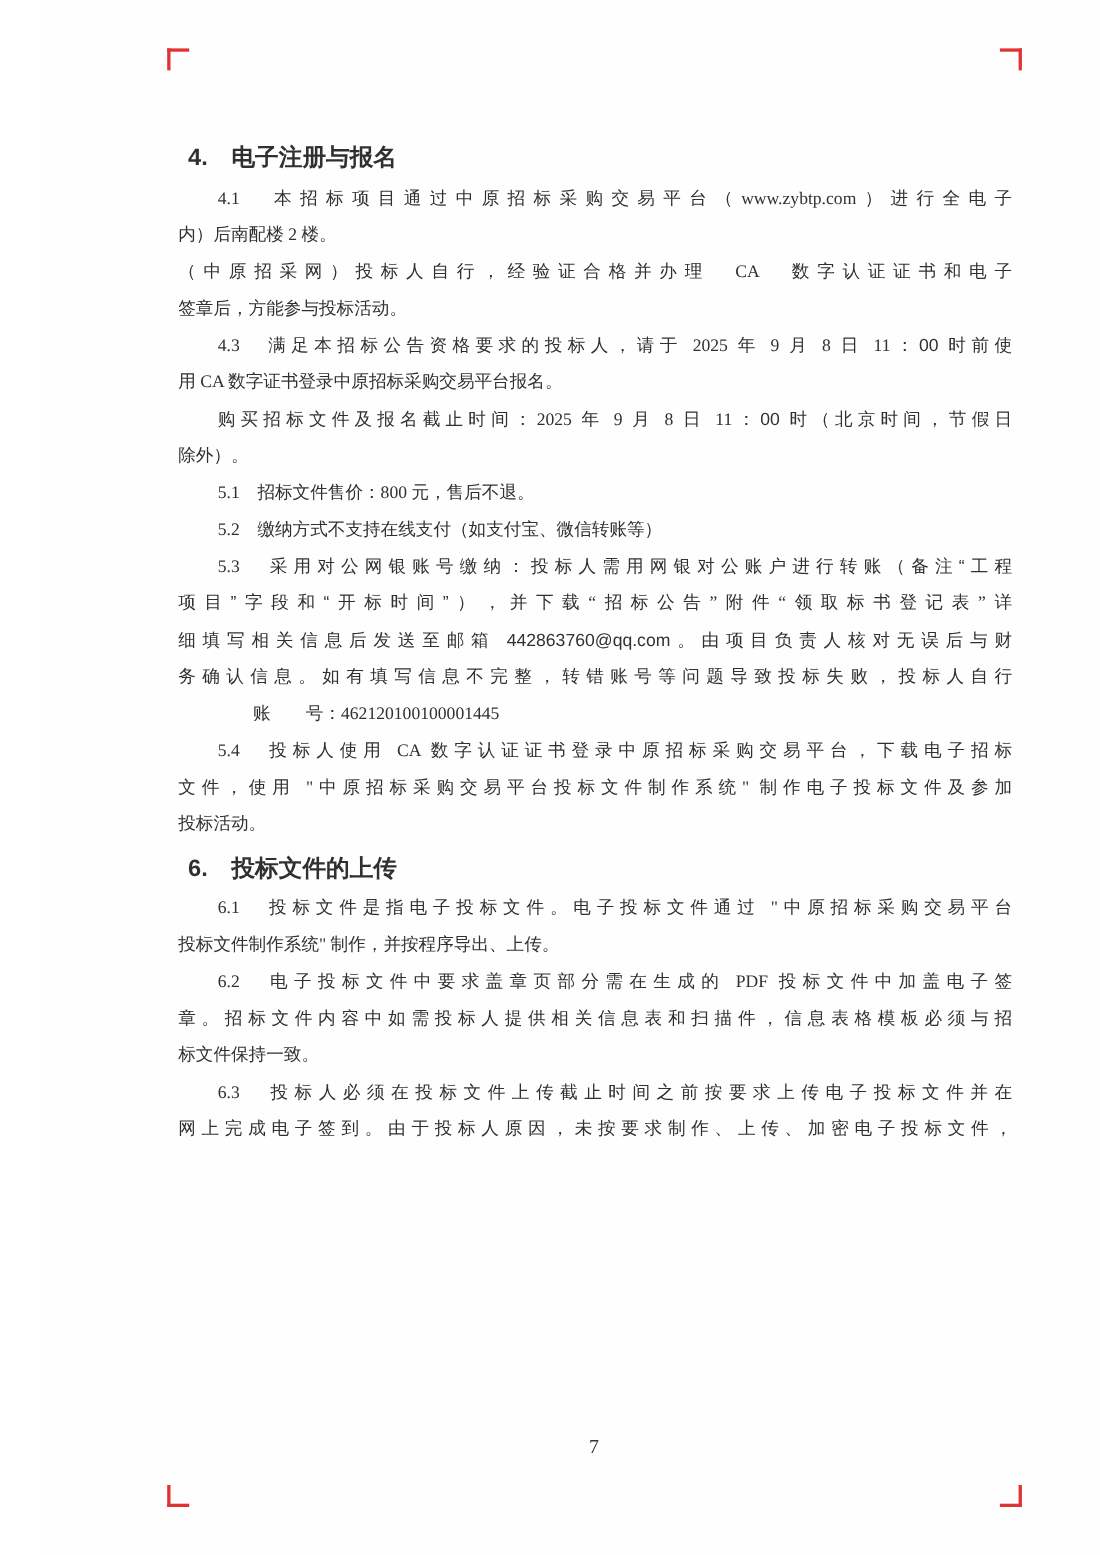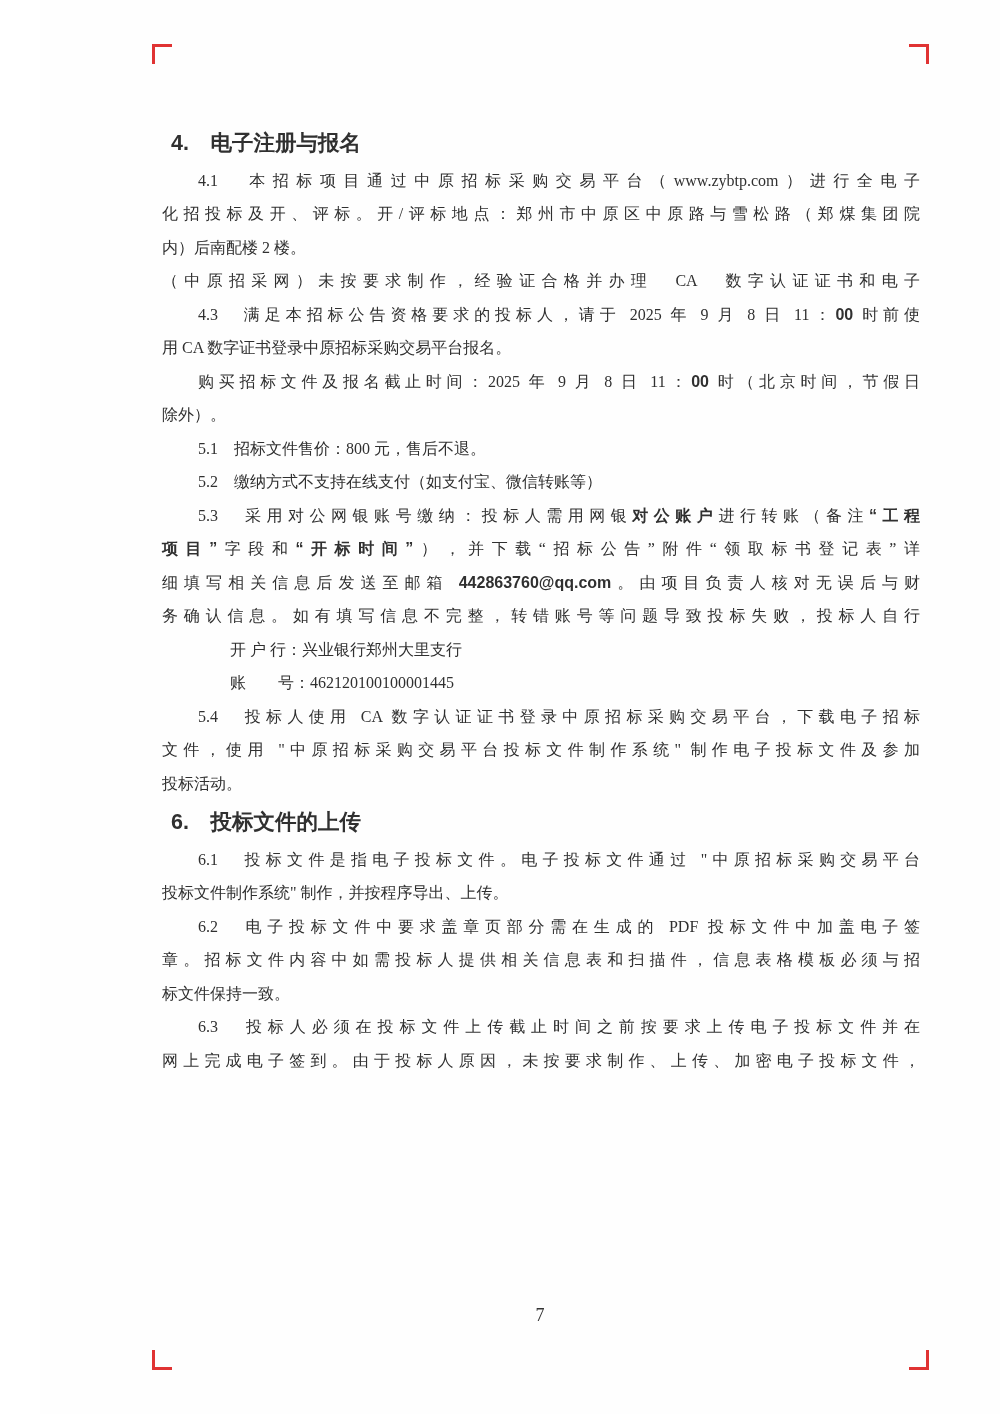--- a/index.html
+++ b/index.html
@@ -32,21 +32,21 @@
   .ind-first { padding-left: 36px; }
   .ind-bank  { padding-left: 68px; }
   .heading {
     font-family: "Liberation Sans", "DejaVu Sans", sans-serif;
     font-weight: 700;
     font-size: 21.5px;
     padding-left: 9px;
     margin: 6px 0 3px 0;
   }
   .b {
-    font-weight: 700;
+    font-weight: 400;
     font-family: "Liberation Sans", "DejaVu Sans", sans-serif;
   }
   .pagenum {
     position: absolute;
     left: 0;
     top: 1303px;
     width: 1000px;
     text-align: center;
     font-size: 18px;
     line-height: 24px;
@@ -68,34 +68,33 @@
 
 <div class="page" style="background: rgb(254, 254, 254); color: rgb(48, 48, 48); margin-left: 40px;">
   <div class="cmark tl" style="border-color: rgb(224, 51, 51);"></div>
   <div class="cmark tr" style="border-color: rgb(224, 51, 51);"></div>
   <div class="cmark bl" style="border-color: rgb(224, 51, 51);"></div>
   <div class="cmark br" style="border-color: rgb(224, 51, 51);"></div>
 
   <div class="content" id="doc-content">
       <div class="line heading"><span>4.　电子注册与报名</span></div>
       <div class="line jfull ind-first"><span>4.1　本招标项目通过中原招标采购交易平台（www.zybtp.com）进行全电子</span></div>
-      <div class="line jfull"><span>化招投标及开、评标。开/评标地点：郑州市中原区中原路与雪松路（郑煤集团院</span></div>
       <div class="line"><span>内）后南配楼 2 楼。</span></div>
-      <div class="line jfull"><span>（中原招采网）未按要求制作，经验证合格并办理　CA　数字认证证书和电子</span></div>
+      <div class="line jfull"><span>（中原招采网）投标人自行，经验证合格并办理　CA　数字认证证书和电子</span></div>
+      <div class="line"><span>签章后，方能参与投标活动。</span></div>
       <div class="line jfull ind-first"><span>4.3　满足本招标公告资格要求的投标人，请于 2025 年 9 月 8 日 11：</span><span class="b">00</span><span> 时前使</span></div>
       <div class="line"><span>用 CA 数字证书登录中原招标采购交易平台报名。</span></div>
       <div class="line jfull ind-first"><span>购买招标文件及报名截止时间：2025 年 9 月 8 日 11：</span><span class="b">00</span><span> 时（北京时间，节假日</span></div>
       <div class="line"><span>除外）。</span></div>
       <div class="line ind-first"><span>5.1　招标文件售价：800 元，售后不退。</span></div>
       <div class="line ind-first"><span>5.2　缴纳方式不支持在线支付（如支付宝、微信转账等）</span></div>
       <div class="line jfull ind-first"><span>5.3　采用对公网银账号缴纳：投标人需用网银</span><span class="b">对公账户</span><span>进行转账（备注</span><span class="b">“工程</span></div>
       <div class="line jfull"><span class="b">项目”</span><span>字段和</span><span class="b">“开标时间”</span><span>），并下载“招标公告”附件“领取标书登记表”详</span></div>
       <div class="line jfull"><span>细填写相关信息后发送至邮箱 </span><span class="b">442863760@qq.com</span><span>。由项目负责人核对无误后与财</span></div>
       <div class="line jfull"><span>务确认信息。如有填写信息不完整，转错账号等问题导致投标失败，投标人自行</span></div>
-      <div class="line ind-bank"><span>开 户 行：兴业银行郑州大里支行</span></div>
       <div class="line ind-bank"><span>账　　号：462120100100001445</span></div>
       <div class="line jfull ind-first"><span>5.4　投标人使用 CA 数字认证证书登录中原招标采购交易平台，下载电子招标</span></div>
       <div class="line jfull"><span>文件，使用 "中原招标采购交易平台投标文件制作系统" 制作电子投标文件及参加</span></div>
       <div class="line"><span>投标活动。</span></div>
       <div class="line heading"><span>6.　投标文件的上传</span></div>
       <div class="line jfull ind-first"><span>6.1　投标文件是指电子投标文件。电子投标文件通过 "中原招标采购交易平台</span></div>
       <div class="line"><span>投标文件制作系统" 制作，并按程序导出、上传。</span></div>
       <div class="line jfull ind-first"><span>6.2　电子投标文件中要求盖章页部分需在生成的 PDF 投标文件中加盖电子签</span></div>
       <div class="line jfull"><span>章。招标文件内容中如需投标人提供相关信息表和扫描件，信息表格模板必须与招</span></div>
       <div class="line"><span>标文件保持一致。</span></div>

